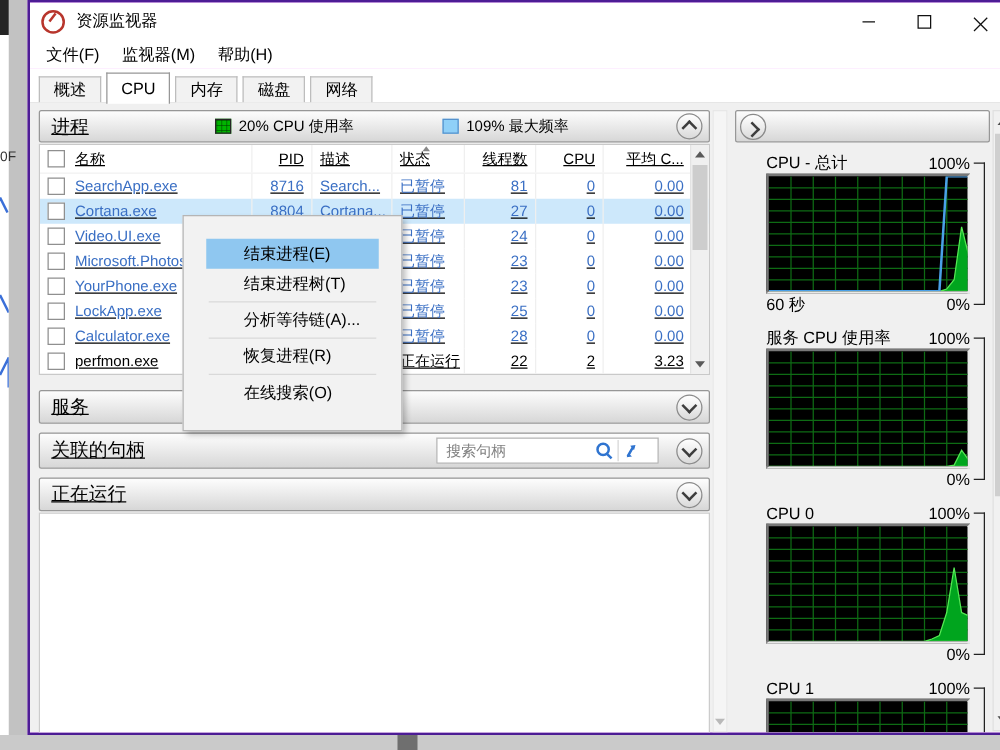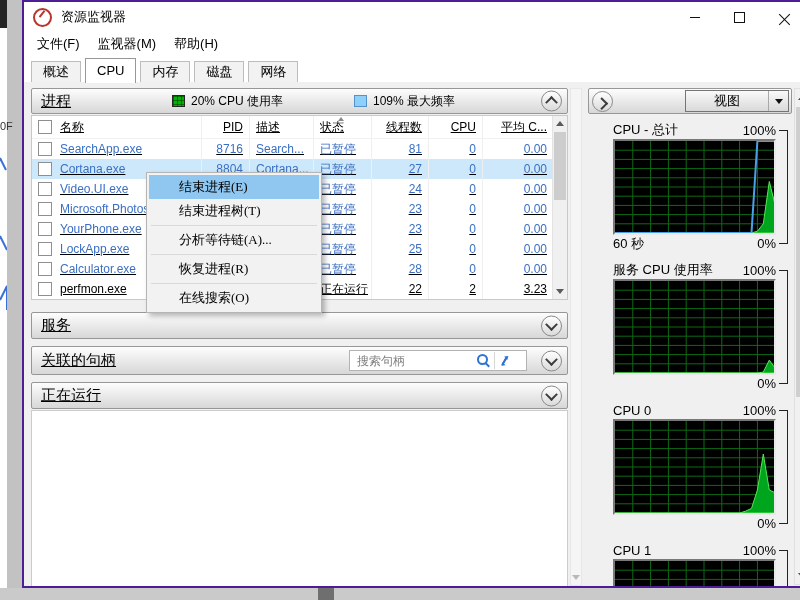--- a/index.html
+++ b/index.html
@@ -115,21 +115,21 @@
   .bracket{position:absolute;right:4px;top:9px;bottom:8px;width:8px;
            border-top:1px solid #222;border-right:1px solid #222;border-bottom:1px solid #222;}
 
   .right-scroll{position:absolute;left:770px;top:6px;width:17px;bottom:1px;background:#f1f1f1;border:1px solid #e0e0e0;box-sizing:border-box;}
   .right-scroll .arr-up{left:3px;top:6px;border-bottom-color:#4f4f4f;}
   .right-scroll .arr-down{left:3px;bottom:6px;border-top-color:#4f4f4f;}
   .r-thumb{position:absolute;left:1px;right:1px;top:18px;height:290px;background:#cfcfcf;}
 
   
   .context-menu{position:absolute;left:122px;top:170px;width:176px;background:#f2f2f2;
-                border:1px solid #b5b5b5;box-shadow:3px 3px 5px rgba(0,0,0,.28);padding:2px;z-index:20;box-sizing:border-box;font-family:Liberation Serif, serif;}
+                border:1px solid #b5b5b5;box-shadow:3px 3px 5px rgba(0,0,0,.28);padding:18px;z-index:20;box-sizing:border-box;}
   .ctx-item{height:24px;line-height:24px;padding-left:30px;font-size:13px;}
   .ctx-item.highlighted{background:#8fc7f0;}
   .ctx-item.disabled{color:#9c9c9c;}
   .ctx-sep{height:1px;background:#d9d9d9;margin:2px 2px;}
 </style>
 </head>
 <body>
 
 <div class="desktop">
 
@@ -460,26 +460,20 @@
 
       <div class="left-scroll">
         <span class="faint-down"></span>
       </div>
 
       <div class="right-panel">
         <div class="bar rp-bar">
           <span class="circle-btn">
               <span class="cv cv-right"></span>
             </span>
-          <span class="view-btn">
-            <span class="vb-label">视图</span>
-            <span class="vb-caret">
-                <span class="caret-down"></span>
-              </span>
-          </span>
         </div>
         <div class="graphs" id="graphs">
             <div class="graph">
               <div class="graph-labels">
                 <span>CPU - 总计</span>
                 <span>100%</span>
               </div>
               <div class="graph-box">
                 <svg width="178" height="92">
                   <line x1="17.8" x2="17.8" y1="0" y2="92" stroke="#0e6b14"></line>

